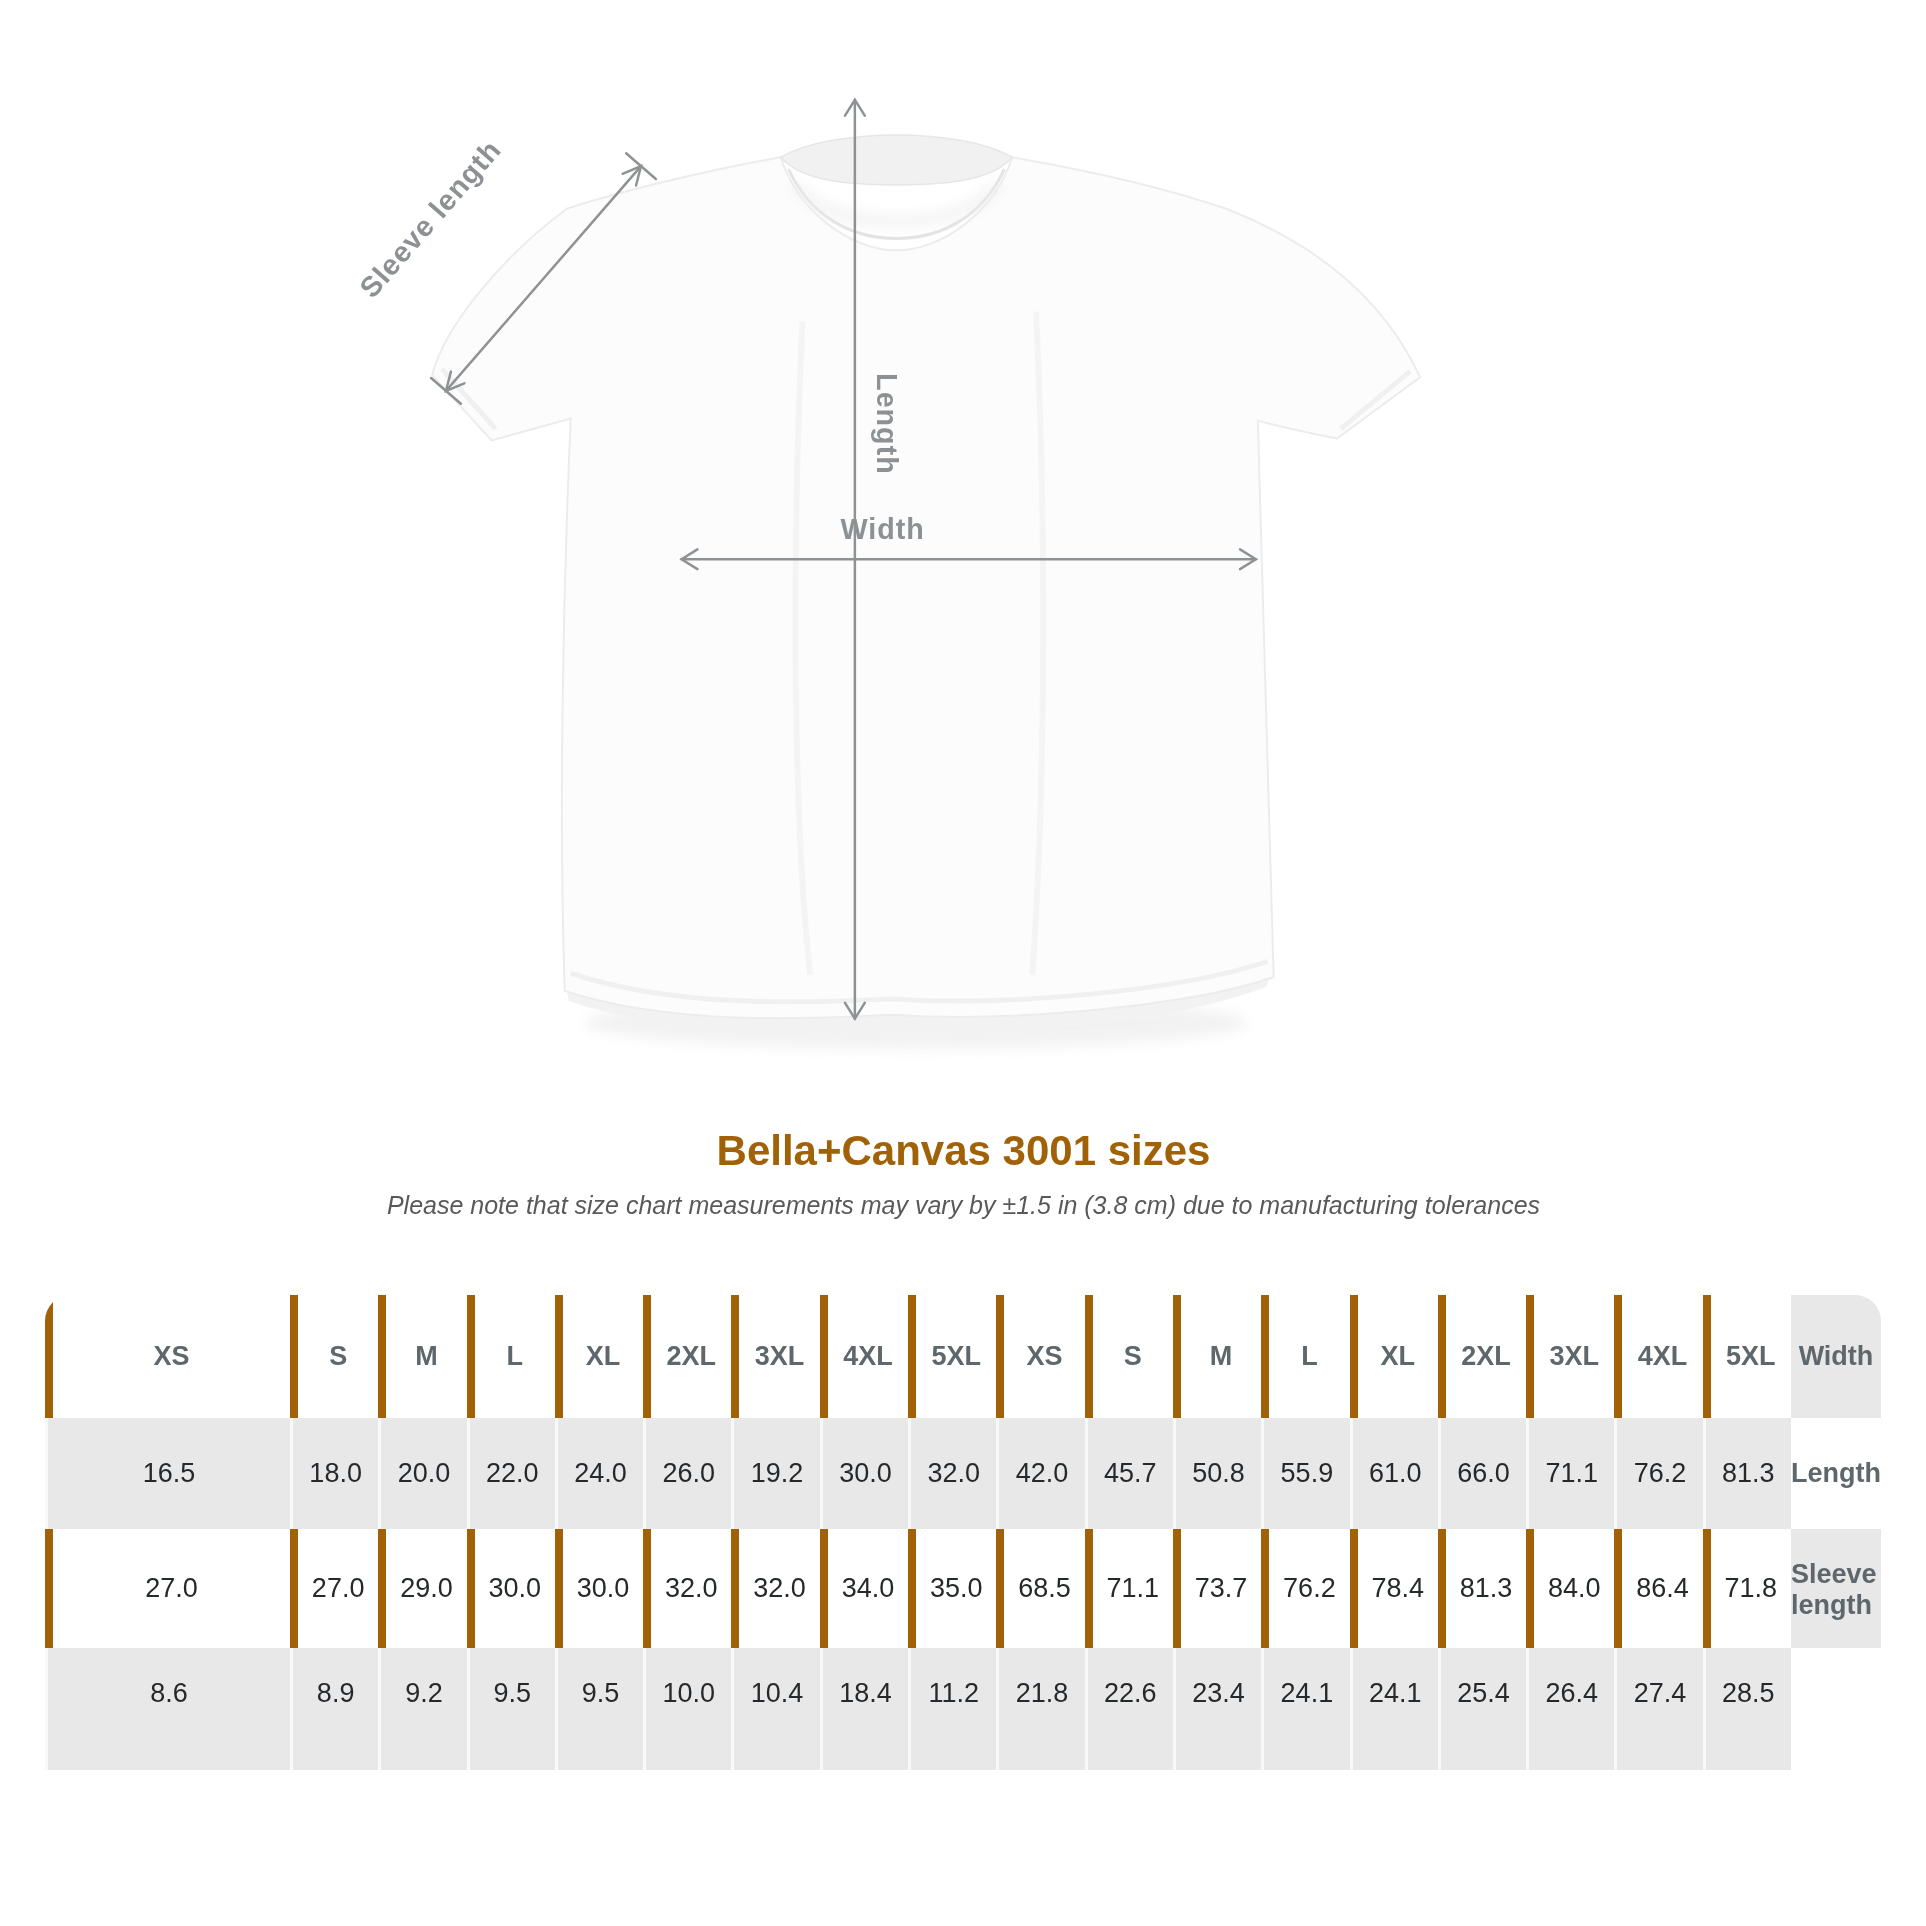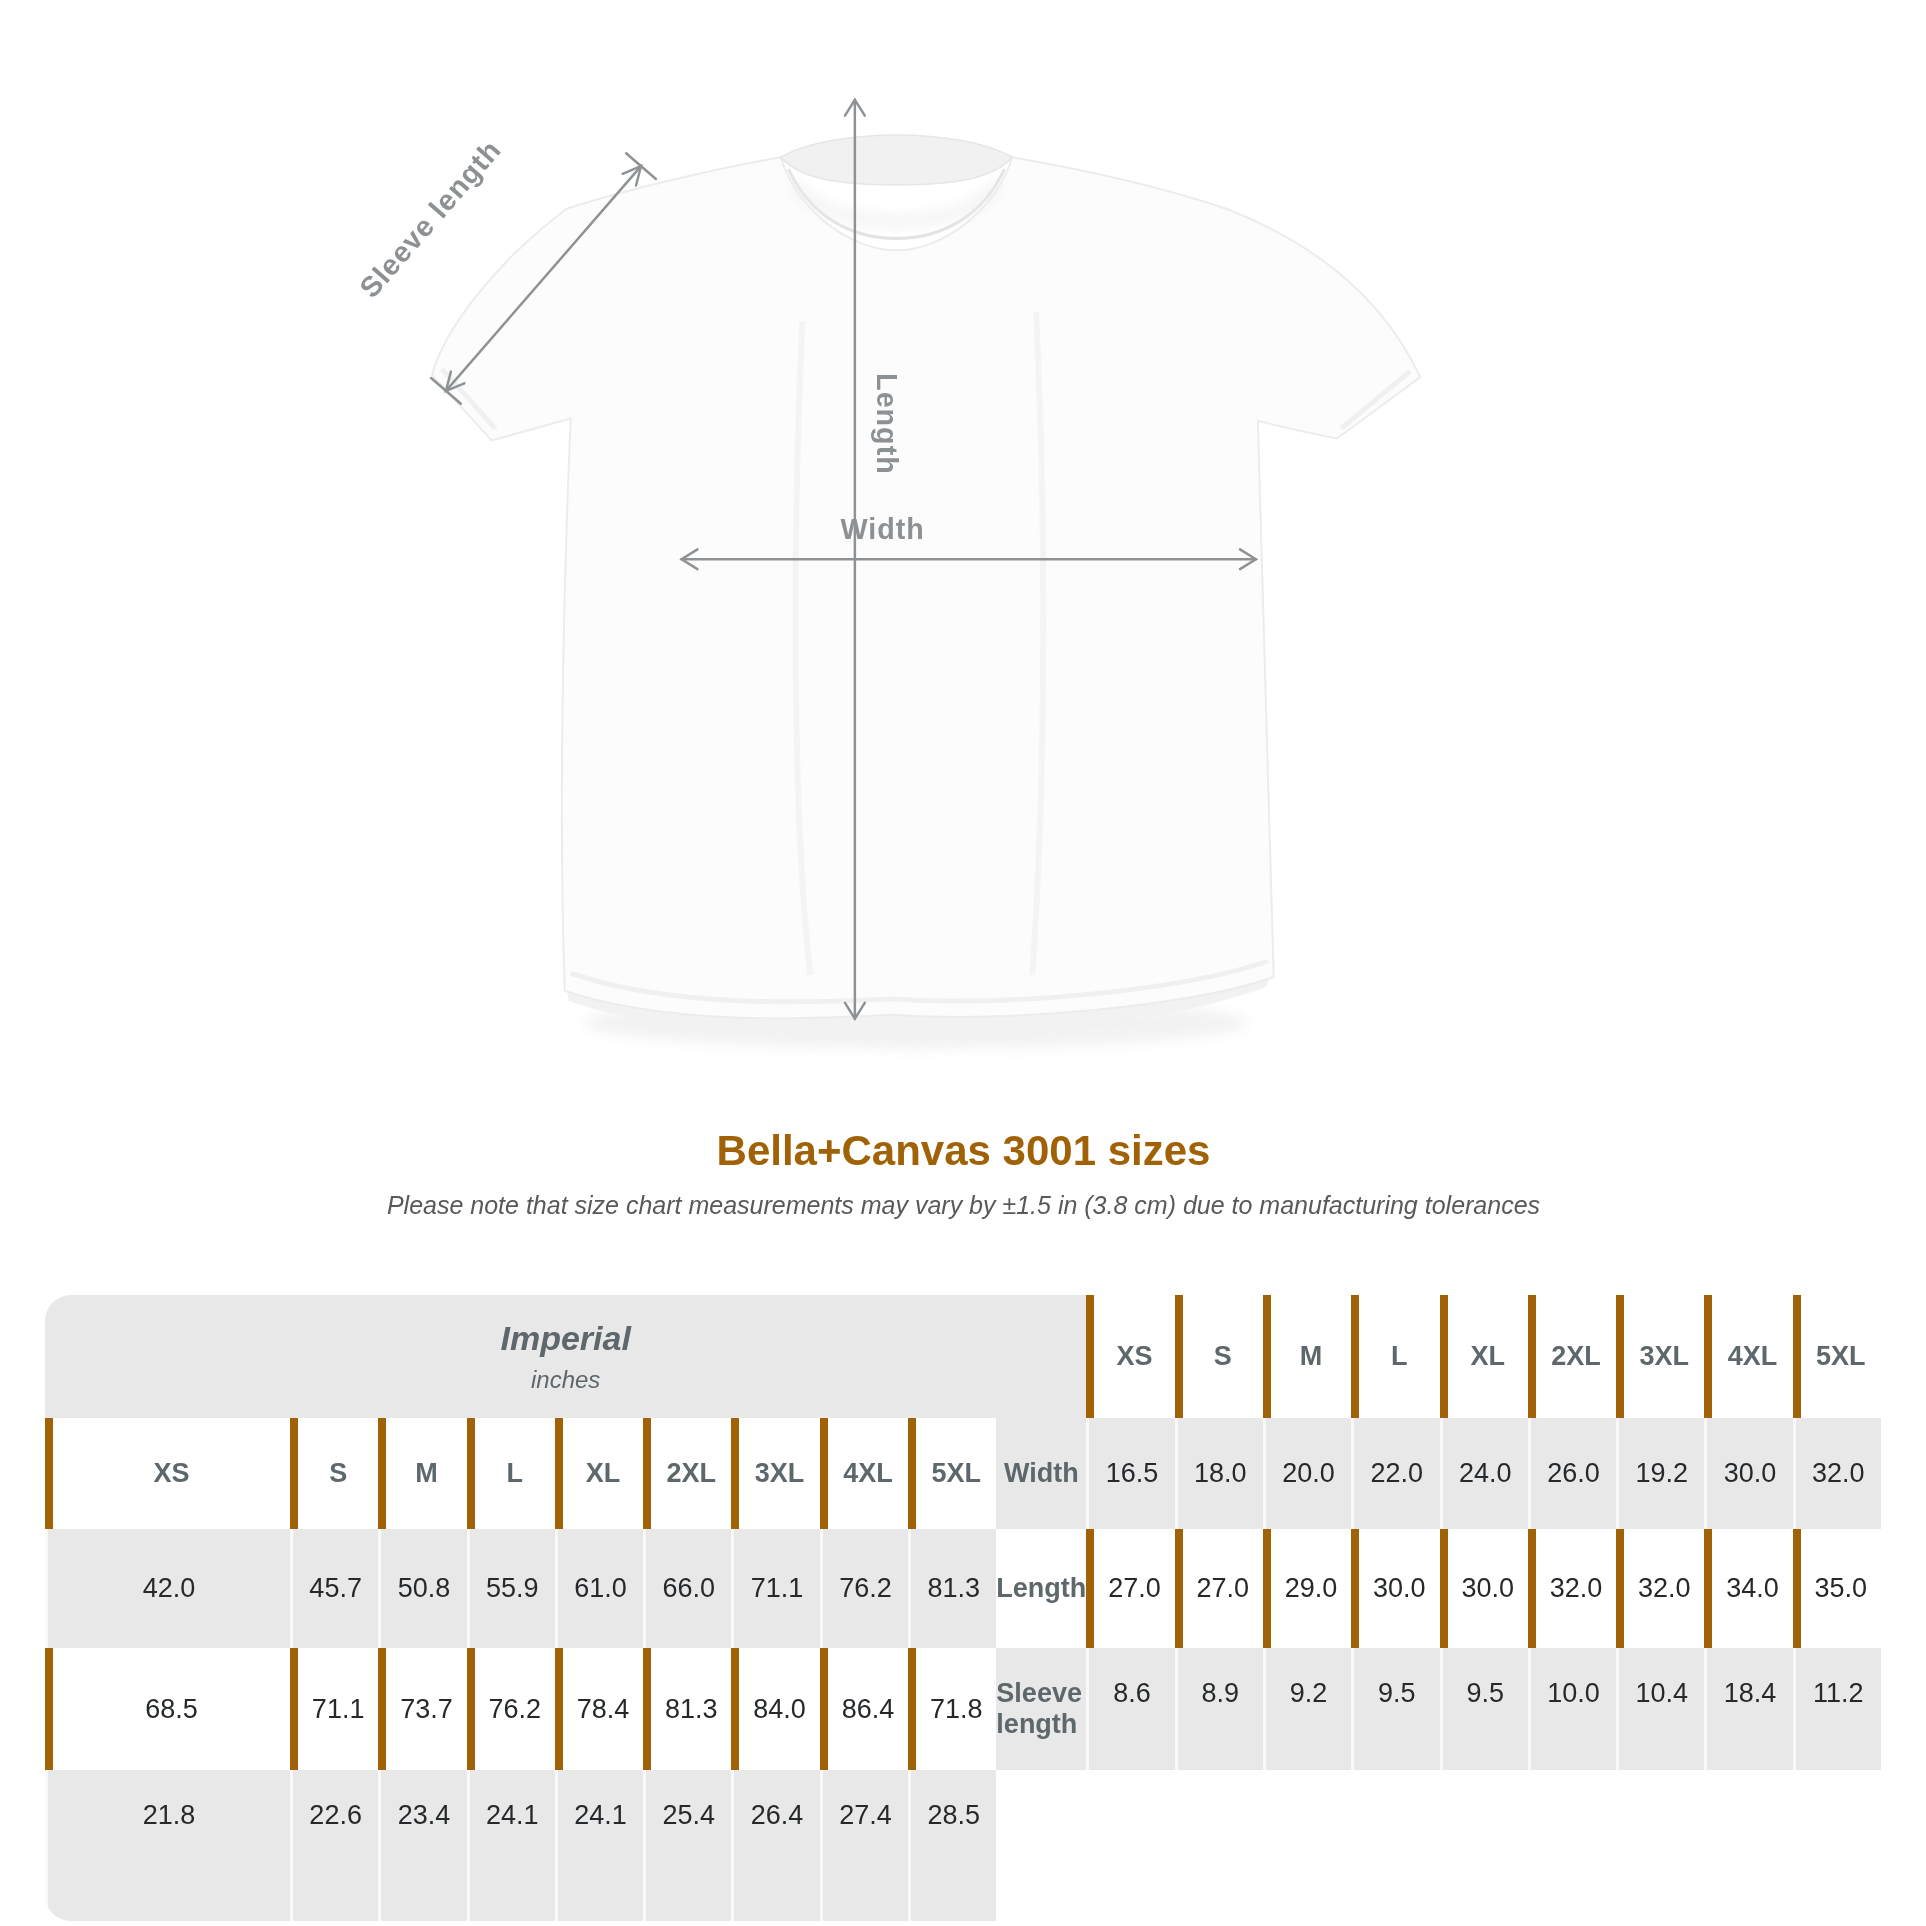--- a/index.html
+++ b/index.html
@@ -99,24 +99,20 @@
   </svg>
 </div>
 
 <div class="title-block">
   <h1 class="main-title">Bella+Canvas 3001 sizes</h1>
   <p class="sub-title">Please note that size chart measurements may vary by ±1.5 in (3.8 cm) due to manufacturing tolerances</p>
 </div>
 
 <div class="table-wrap">
 
-  <div class="sec sec-imperial">
-    <div class="sec-name">Imperial</div>
-    <div class="sec-unit">inches</div>
-  </div>
 
   <div class="cell head row-white bw">XS</div>
   <div class="cell head row-white bw">S</div>
   <div class="cell head row-white bw">M</div>
   <div class="cell head row-white bw">L</div>
   <div class="cell head row-white bw">XL</div>
   <div class="cell head row-white bw">2XL</div>
   <div class="cell head row-white bw">3XL</div>
   <div class="cell head row-white bw">4XL</div>
   <div class="cell head row-white bw">5XL</div>

